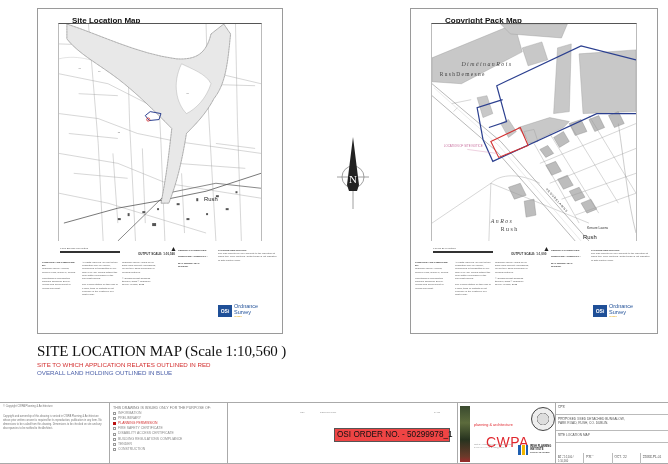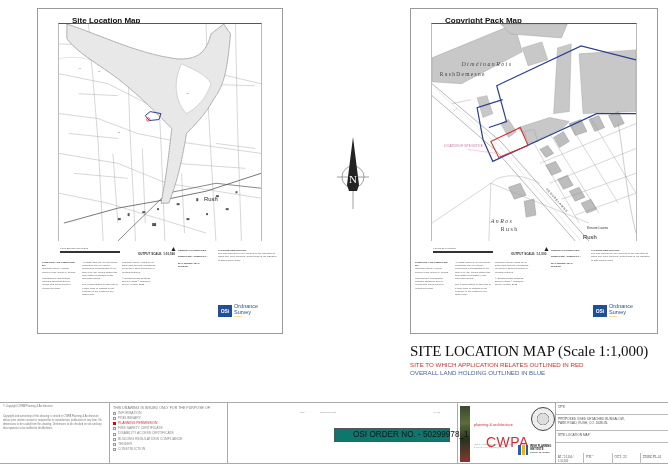--- a/index.html
+++ b/index.html
@@ -50,21 +50,21 @@
   .tb-copy .copy-head { margin-bottom: 6px; }
   .tb-purpose { left: 110px; width: 118px; padding: 3px 3px; font-size: 3.4px; color: #888; line-height: 5.1px; }
   .tb-purpose .purpose-head { color: #777; font-size: 3.6px; }
   .purpose-item { display: flex; align-items: center; gap: 2px; }
   .purpose-item .box { width: 3px; height: 3px; border: 0.4px solid #999; display: inline-block; }
   .purpose-item.checked { color: #d32f2f; }
   .purpose-item.checked .box { background: #b11; border-color: #b11; }
   .tb-rev { left: 228px; width: 230px; }
   .rev-head { position: absolute; left: 0; right: 0; top: 8px; font-size: 2.4px; color: #999; }
   .rev-head span { position: absolute; }
-  .osi-order { position: absolute; left: 334px; top: 428px; width: 116px; height: 14px; border: 1px solid #555; font-size: 8.2px; color: #111; line-height: 12px; padding-left: 18px; white-space: nowrap; background: #0f766e; }
+  .osi-order { position: absolute; left: 334px; top: 428px; width: 116px; height: 14px; border: 1px solid #555; font-size: 8.2px; color: #111; line-height: 12px; padding-left: 2px; white-space: nowrap; background: #ef4444; }
 
   .tb-logo { left: 458px; width: 98px; }
   .photo-strip { position: absolute; left: 2px; top: 3px; width: 10px; height: 56px; background: linear-gradient(180deg, #3a4a2f, #5c6b3c 30%, #27331f 60%, #6a3a2a 90%, #9b2b2b); }
   .cwpa { position: absolute; left: 28px; top: 3px; font-size: 14px; color: #e0272e; letter-spacing: 0.5px; margin-top: 28px; }
   .cwpa-sub { position: absolute; left: 16px; top: 20px; font-size: 3.8px; color: #e0272e; }
   .cwpa-addr { position: absolute; left: 16px; top: 40px; font-size: 2.2px; color: #888; line-height: 2.8px; }
   .crest { position: absolute; left: 73px; top: 4px; width: 24px; height: 24px; border-radius: 50%; border: 1px solid #444; background: radial-gradient(circle, #ddd 0 35%, #999 36% 40%, #eee 41%); }
   .ipi { position: absolute; left: 60px; top: 42px; width: 36px; height: 14px; }
   .ipi-bars { position: absolute; left: 0; top: 0; width: 10px; height: 10px; background: linear-gradient(90deg, #1f5fb0 0 3px, #fff 3px 4px, #f2b600 4px 7px, #fff 7px 8px, #1f5fb0 8px 10px); }
   .ipi-text { position: absolute; left: 12px; top: 0; font-size: 2.6px; font-weight: bold; color: #222; line-height: 3px; }
@@ -276,22 +276,22 @@
         <span>The map objects are only accurate to the resolution at which they were captured. Output scale is not indicative of data capture scale.</span>
       </div>
       <div class="osi-logo">
         <div class="osi-badge">OSi</div>
         <div class="osi-text">Ordnance Survey</div>
         <div class="osi-sub">Ireland</div>
       </div>
     </div>
   </div>
 
-  <div class="caption right">
-    <div class="caption-title">SITE LOCATION MAP (Scale 1:1,000)</div>
+  <div class="caption left">
+    <div class="caption-title">SITE LOCATION MAP (Scale 1:10,560 )</div>
     <div class="caption-red">SITE TO WHICH APPLICATION RELATES OUTLINED IN RED</div>
     <div class="caption-blue">OVERALL LAND HOLDING OUTLINED IN BLUE</div>
   </div>
 
   <div class="title-block">
     <div class="tb-cell tb-copy">
       <div class="copy-head">© Copyright CWPA Planning &amp; Architecture</div>
       <div>Copyright and ownership of this drawing is vested in CWPA Planning &amp; Architecture whose prior written consent is required for its reproduction, publication in any form. No dimensions to be scaled from this drawing. Dimensions to be checked on site and any discrepancies to be notified to the Architect.</div>
     </div>
     <div class="tb-cell tb-purpose">

